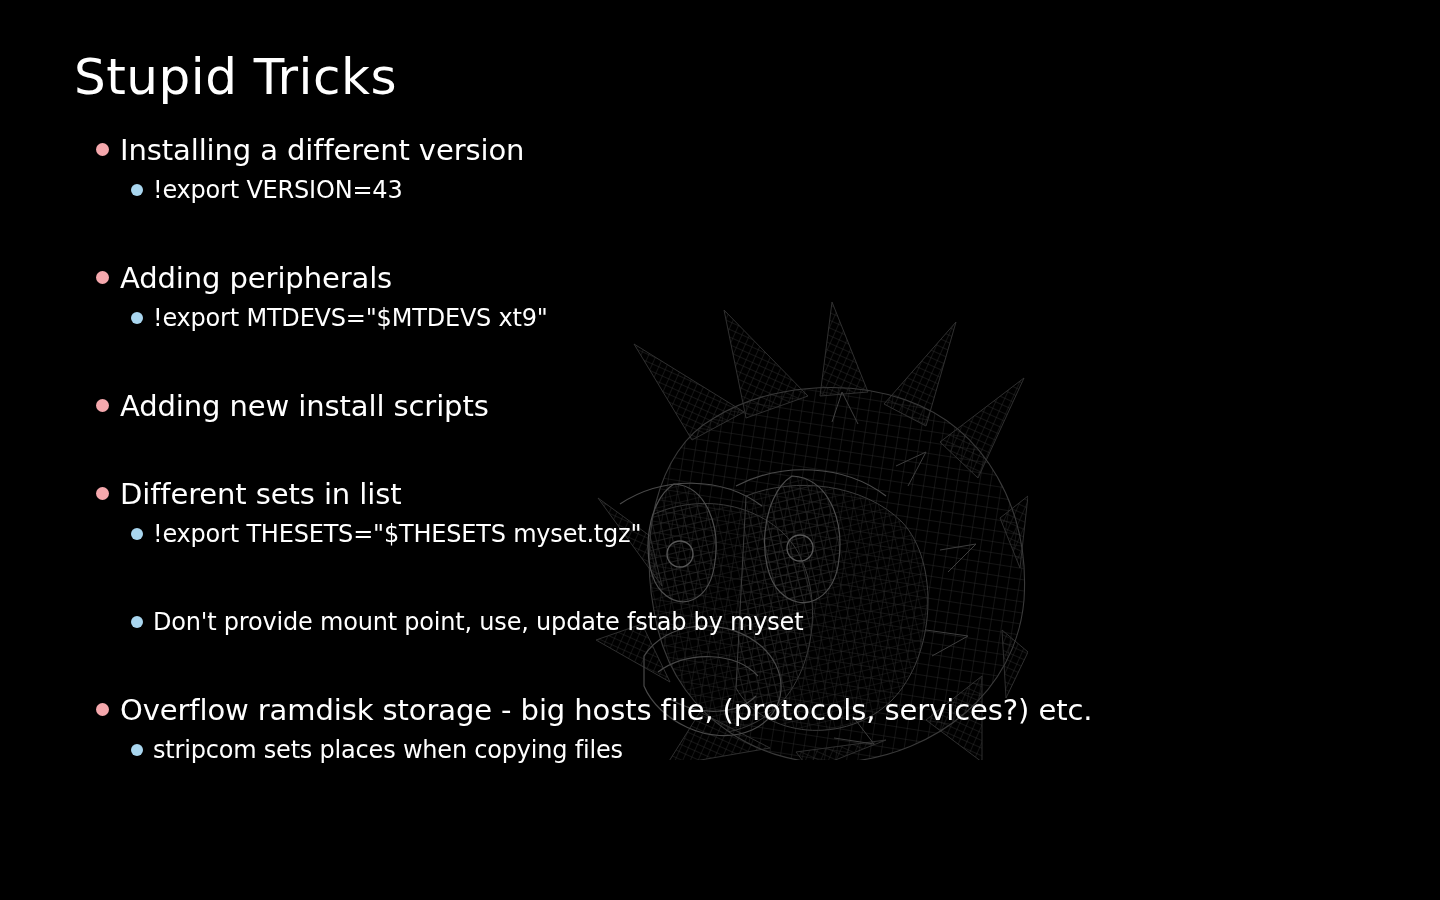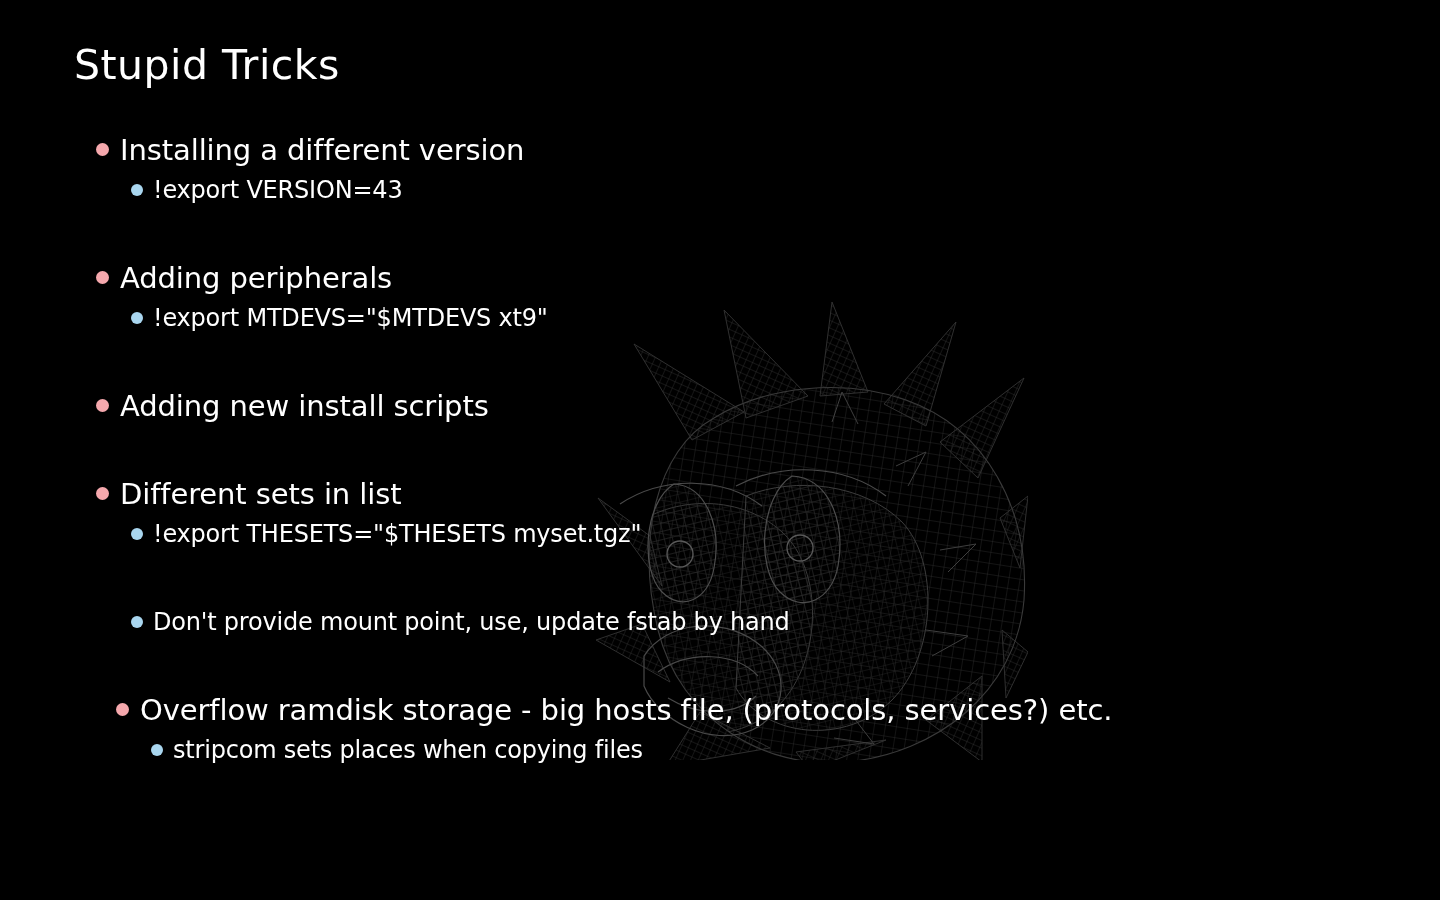--- a/index.html
+++ b/index.html
@@ -33,43 +33,43 @@
     pointer-events: none;
   }
   #mascot-layer svg {
     display: block;
   }
 
   
   #slide-title {
     position: absolute;
     left: 74px;
-    top: 36px;
+    top: 48px;
     color: #ffffff;
-    font-size: 41px;
+    font-size: 50px;
     line-height: 58px;
     font-weight: 400;
     letter-spacing: 0.5px;
     white-space: nowrap;
     font-family: "DejaVu Sans", sans-serif;
   }
 
   
   #bullet-body {
     position: absolute;
     left: 0;
     top: 130px;
     width: 1440px;
   }
 
   .bullet-group {
     position: relative;
     margin-bottom: 48px;
   }
-  .bullet-group:last-child { margin-bottom: 0; padding-left: 20px; }
+  .bullet-group:last-child { margin-bottom: 0; }
 
   .bullet-row {
     position: relative;
     display: flex;
     align-items: flex-start;
     height: 40px;
   }
 
   .bullet-row.level-1 { padding-left: 96px; text-align: center; }
   .bullet-row.level-2 { padding-left: 131px; }
@@ -233,21 +233,21 @@
       </div>
       <div class="bullet-row level-2">
         <span class="bullet-dot"></span>
         <span class="bullet-text">!export THESETS="$THESETS myset.tgz"</span>
       </div>
     </div>
 
     <div class="bullet-group">
       <div class="bullet-row level-2">
         <span class="bullet-dot"></span>
-        <span class="bullet-text">Don't provide mount point, use, update fstab by hand</span>
+        <span class="bullet-text">Don't provide mount point, use, update fstab by myset</span>
       </div>
     </div>
 
     <div class="bullet-group">
       <div class="bullet-row level-1">
         <span class="bullet-dot"></span>
         <span class="bullet-text">Overflow ramdisk storage - big hosts file, (protocols, services?) etc.</span>
       </div>
       <div class="bullet-row level-2">
         <span class="bullet-dot"></span>

